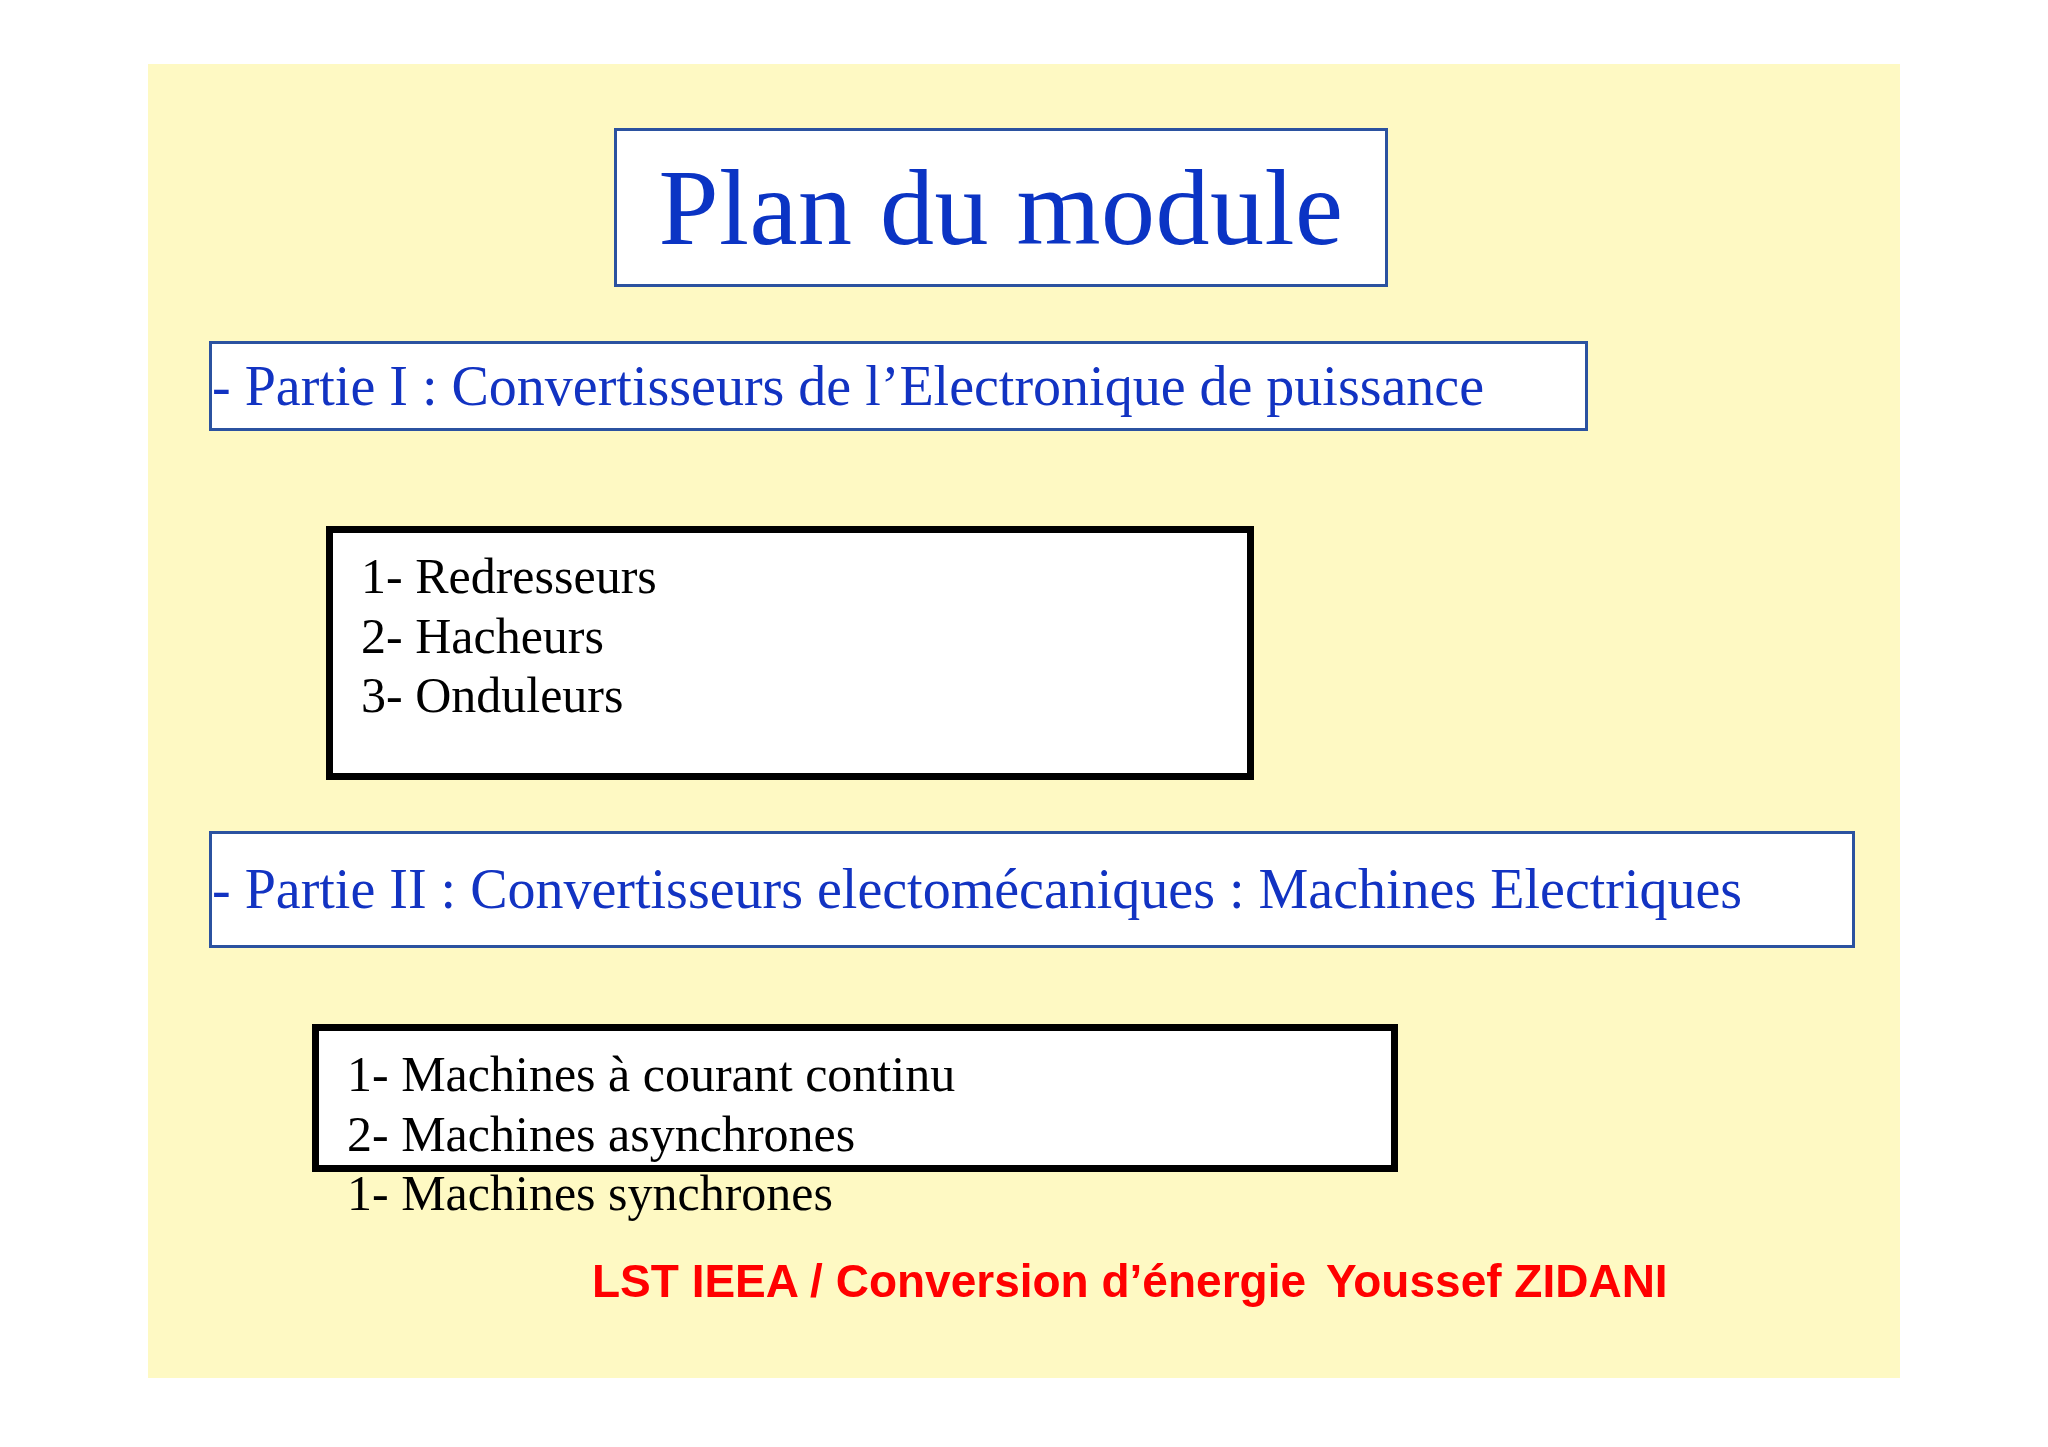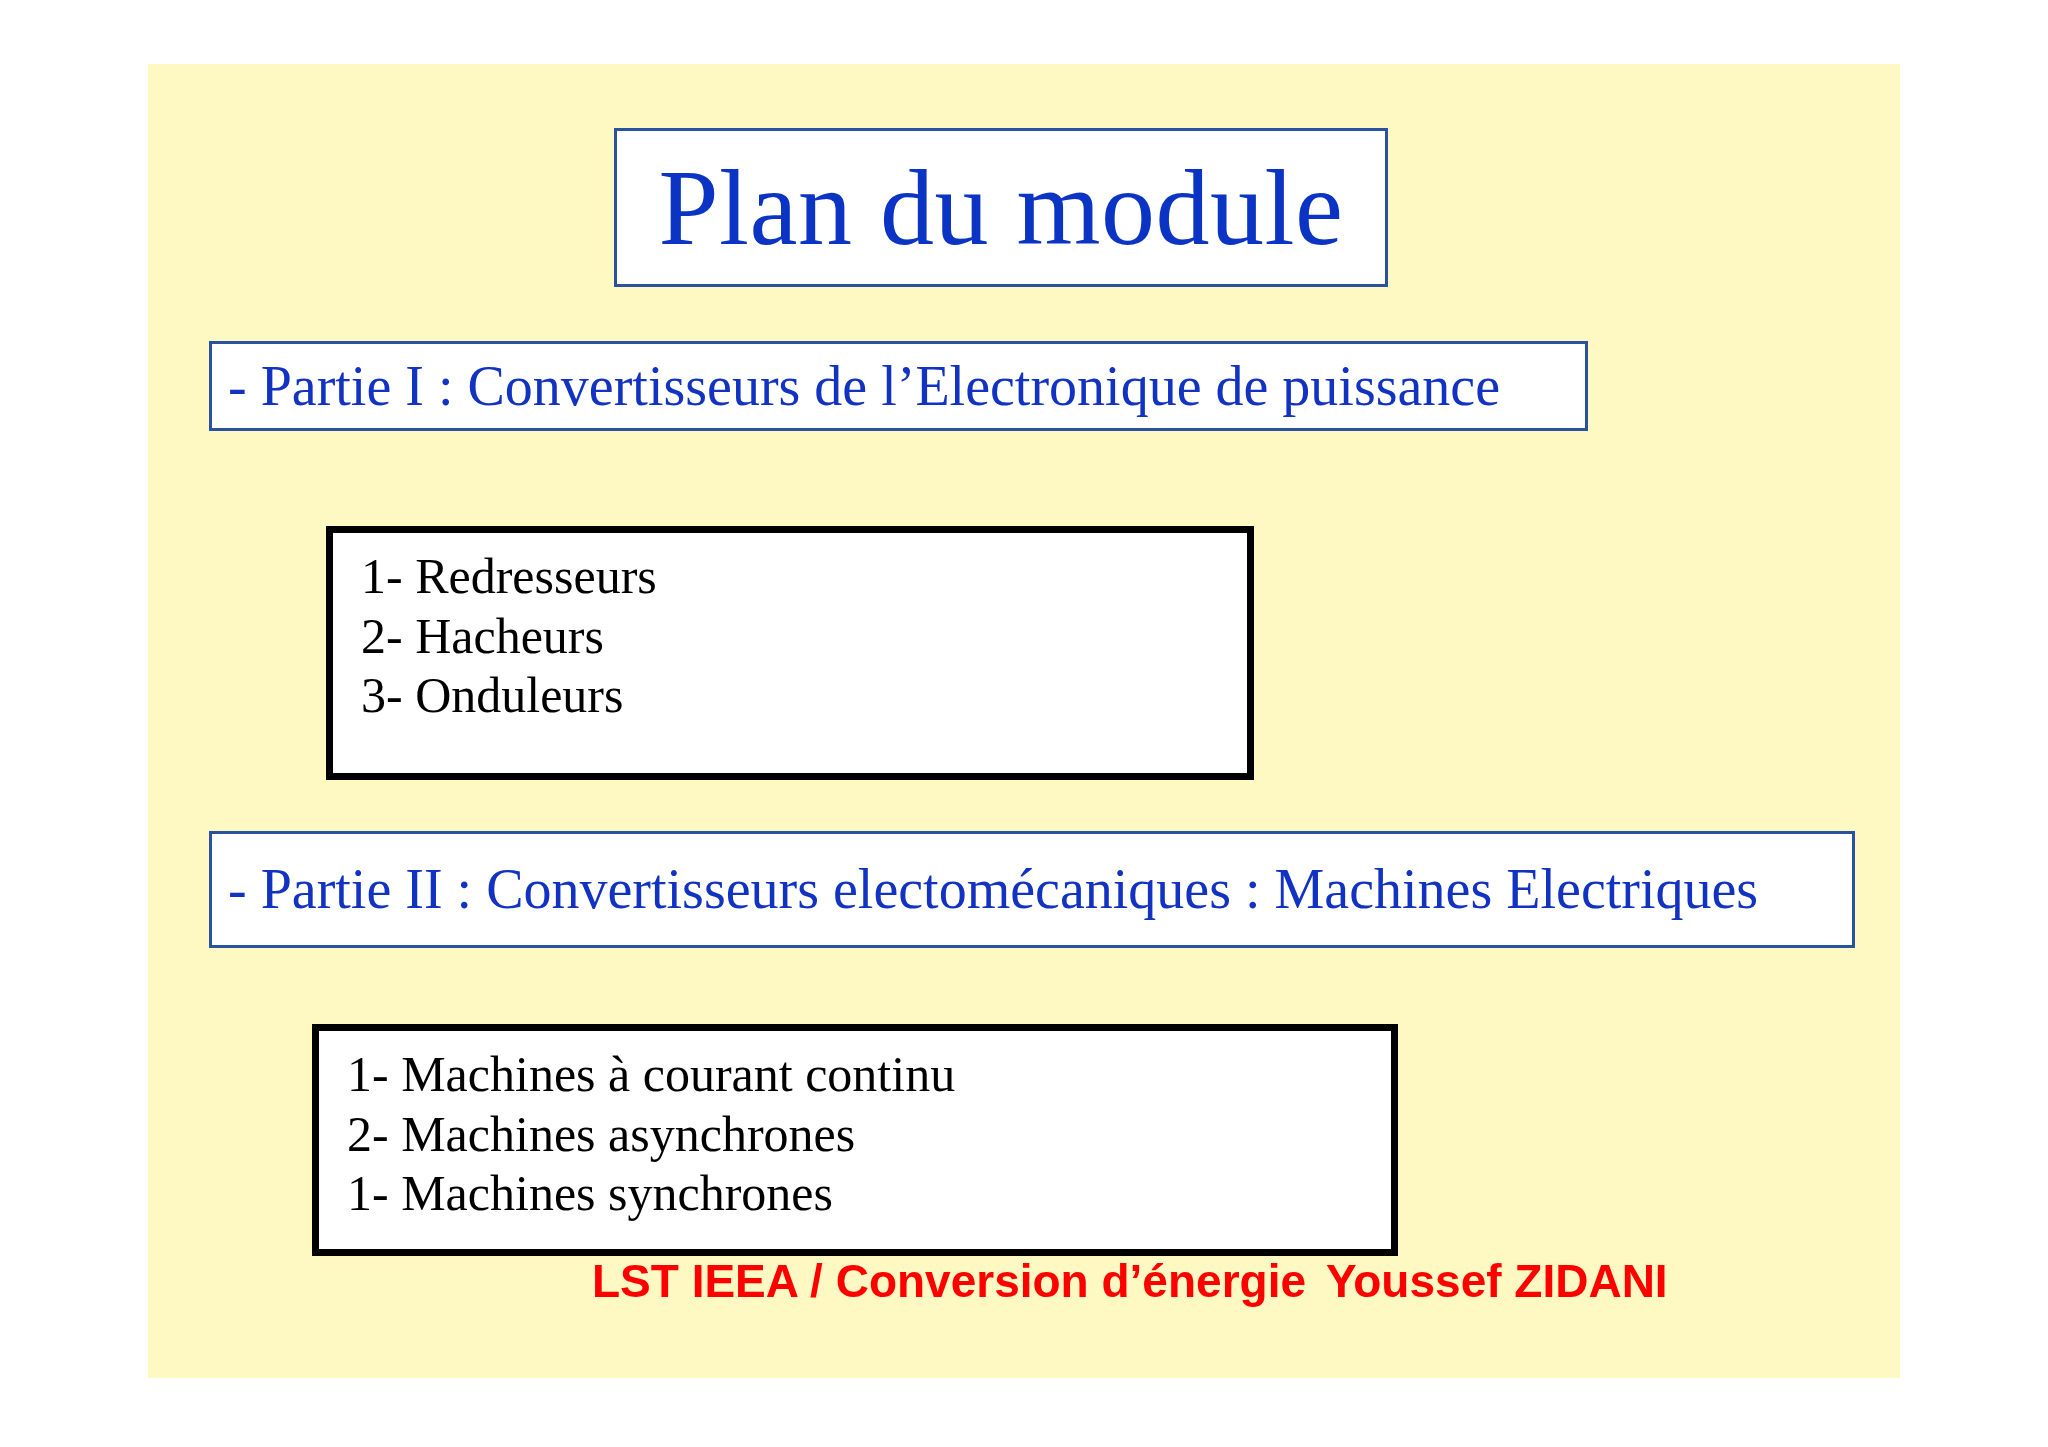--- a/index.html
+++ b/index.html
@@ -56,21 +56,20 @@
     border: 3px solid #2b52a0;
     box-sizing: border-box;
     display: flex;
     align-items: center;
   }
   .part-text {
     color: #1233c2;
     font-size: 56px;
     line-height: 1.05;
     white-space: nowrap;
-    padding-left: 16px;
     font-family: "Liberation Serif", "DejaVu Serif", serif;
   }
 
   #part1-box {
     left: 61px;     
     top: 277px;     
     width: 1379px;  
     height: 90px;
   }
   #part2-box {
@@ -99,21 +98,21 @@
   #list1-box {
     left: 178px;    
     top: 462px;     
     width: 928px;  
     height: 254px;
   }
   #list2-box {
     left: 164px;    
     top: 960px;     
     width: 1086px;  
-    height: 232px;
+    height: 148px;
   }
 
   
   #footer {
     position: absolute;
     left: 0;
     right: 0;
     top: 1194px;   
     height: 70px;
   }

